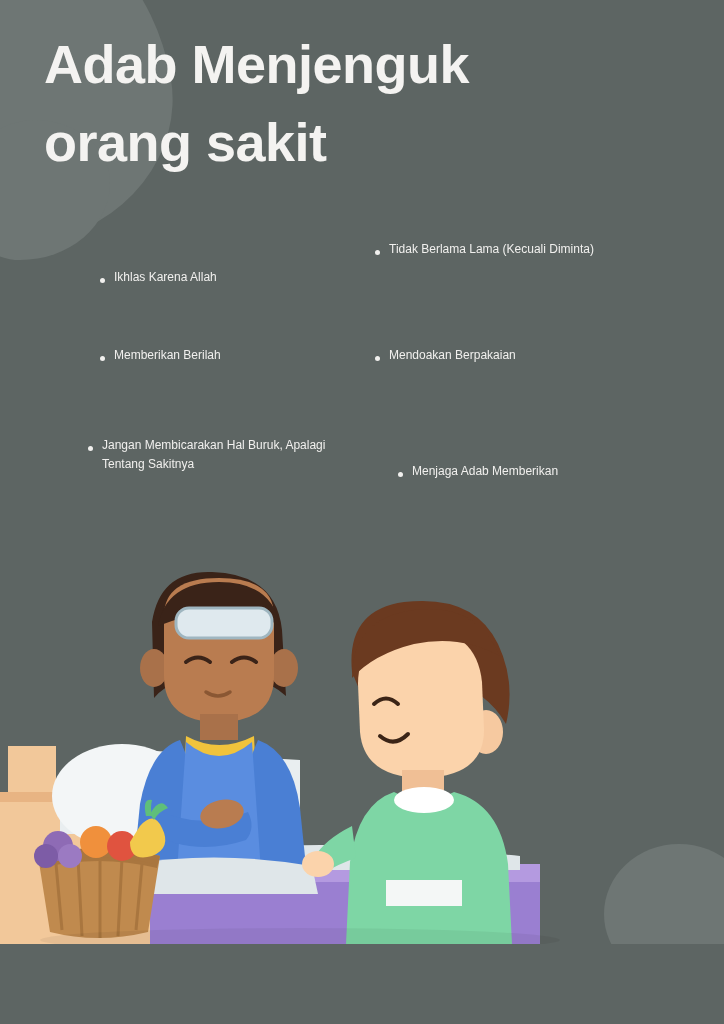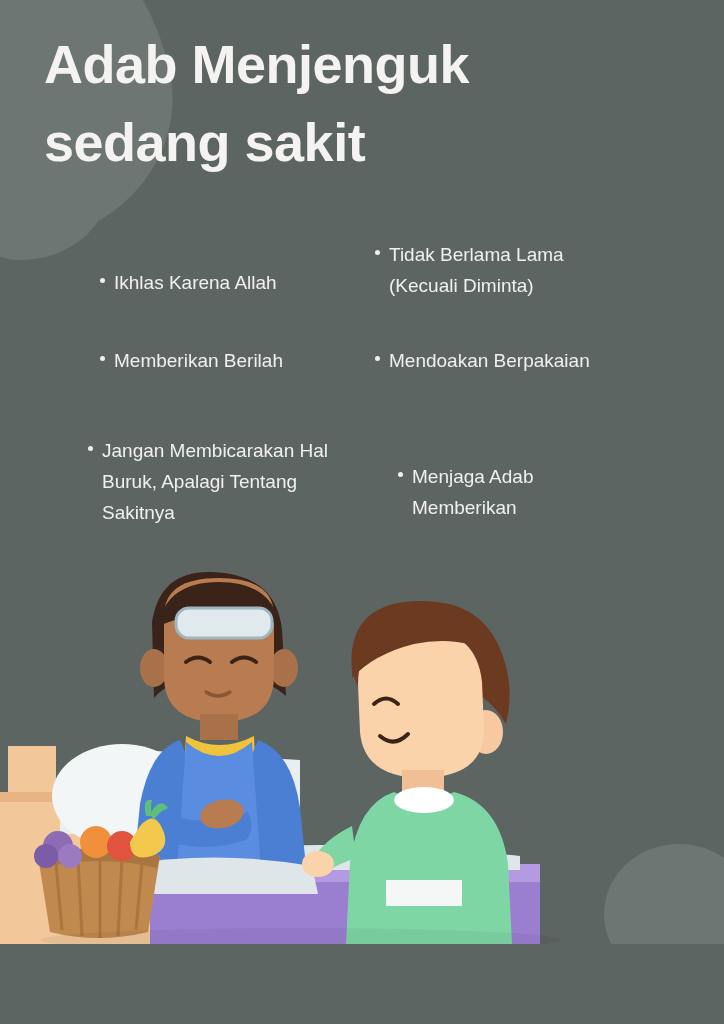--- a/index.html
+++ b/index.html
@@ -71,21 +71,21 @@
   .points {
     position: absolute;
     left: 0;
     top: 240px;
     width: 724px;
     height: 280px;
   }
   .point {
     position: absolute;
     color: #f1f0ee;
-    font-size: 19px;
+    font-size: 12px;
     line-height: 1.62;
     padding-left: 14px;
   }
   .point::before {
     content: "";
     position: absolute;
     left: 0;
     top: 10px;
     width: 5px;
     height: 5px;
@@ -124,21 +124,21 @@
 <body>
 
 <div class="poster">
 
   <div class="blob-top"></div>
   <div class="blob-top2"></div>
   <div class="blob-bottom-right"></div>
 
   <div class="title">
     <span class="line">Adab Menjenguk</span>
-    <span class="line">sedang sakit</span>
+    <span class="line">orang sakit</span>
   </div>
 
   <div class="points">
     <div class="point p0">Ikhlas Karena Allah</div>
     <div class="point p1">Tidak Berlama Lama (Kecuali Diminta)</div>
     <div class="point p2">Memberikan Berilah</div>
     <div class="point p3">Mendoakan Berpakaian</div>
     <div class="point p4">Jangan Membicarakan Hal Buruk, Apalagi Tentang Sakitnya</div>
     <div class="point p5">Menjaga Adab Memberikan</div>
   </div>

